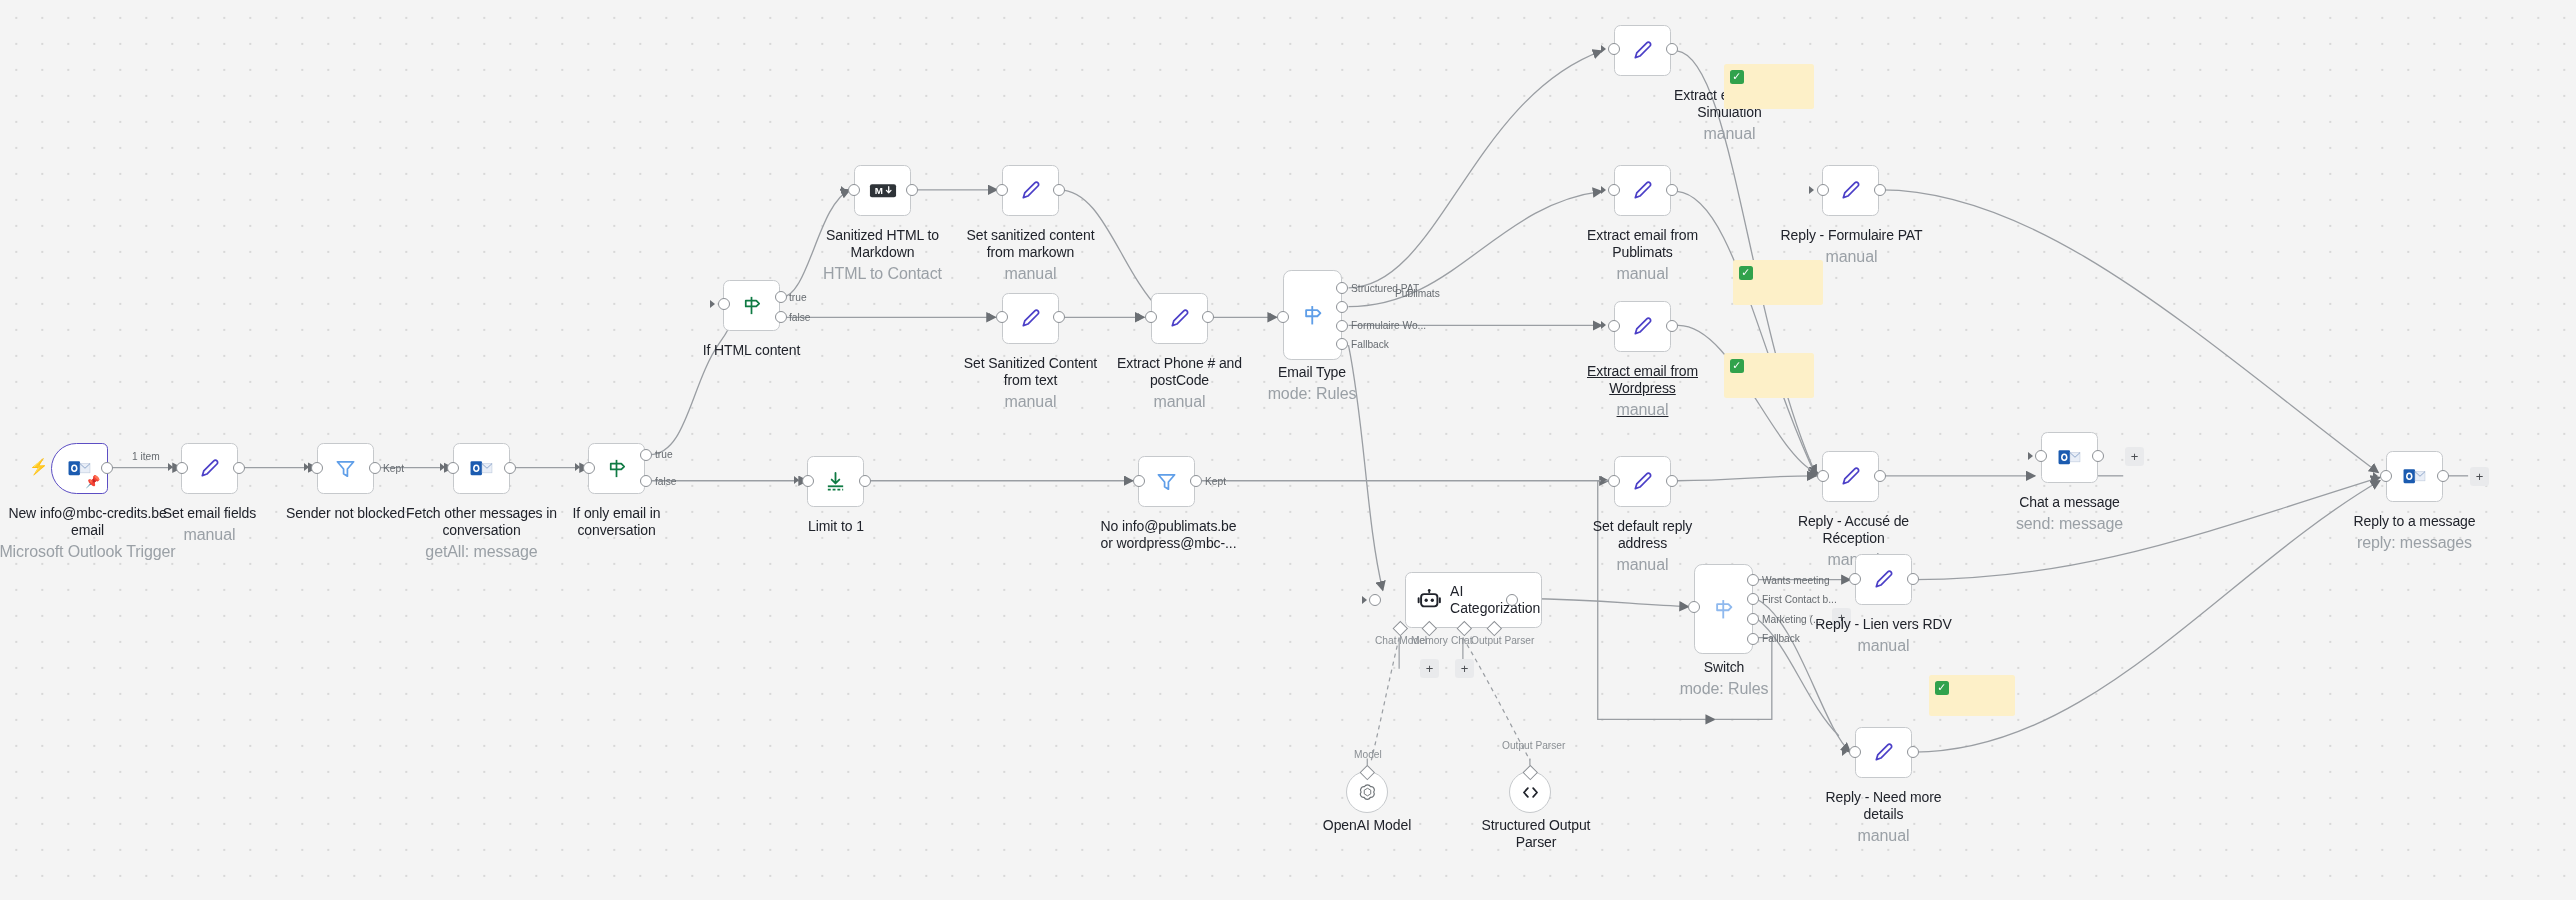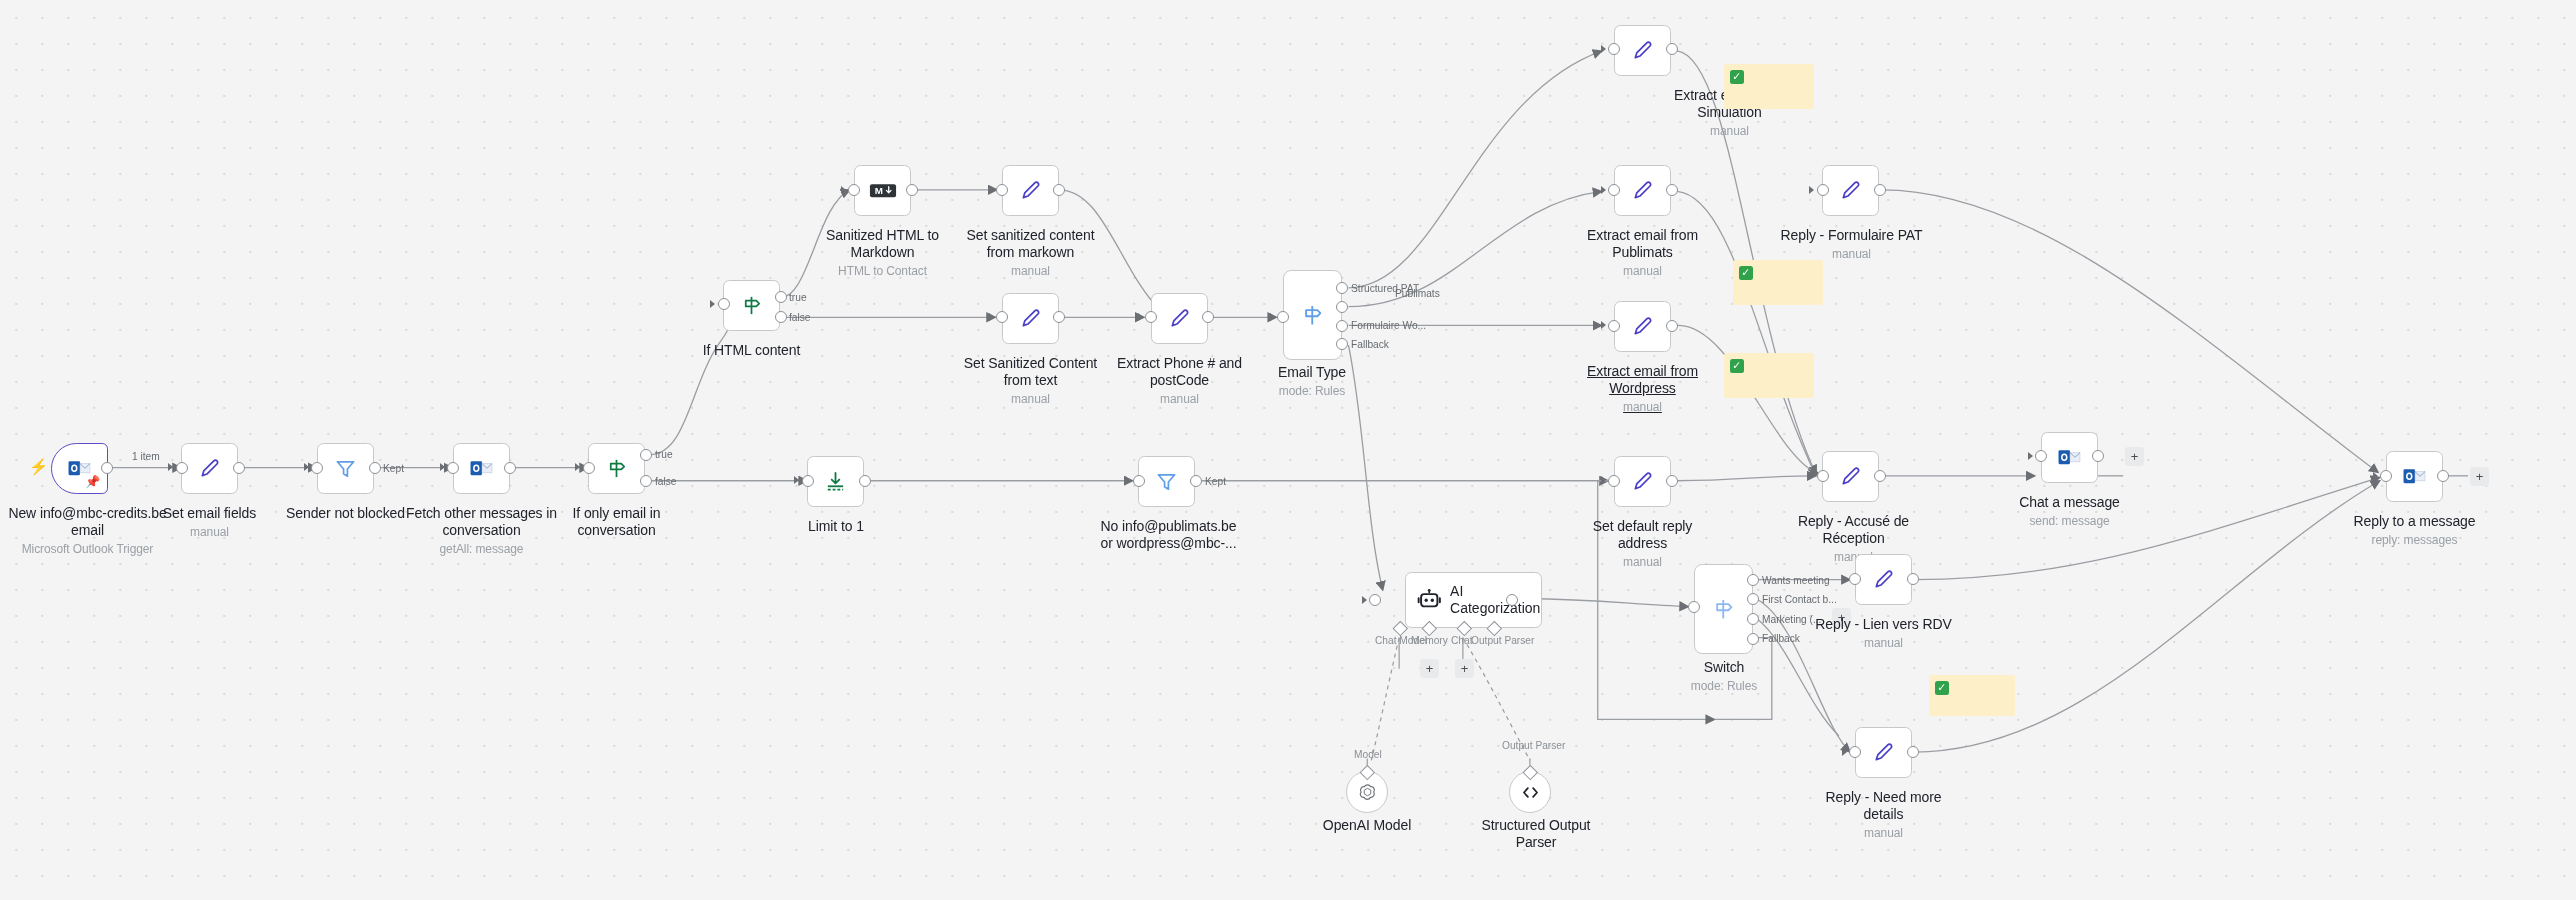--- a/index.html
+++ b/index.html
@@ -40,21 +40,21 @@
     text-align: center;
     color: #20232b;
     font-size: 14px;
     line-height: 1.22;
     letter-spacing: -0.1px;
     pointer-events: none;
   }
   .node-sub {
     display: block;
     color: #9aa0a6;
-    font-size: 12px;
+    font-size: 16px;
     line-height: 1.3;
     margin-top: 2.5px;
     font-weight: 400;
   }
 
   
   .port {
     position: absolute;
     width: 12.3px; height: 12.3px;
     border-radius: 50%;

